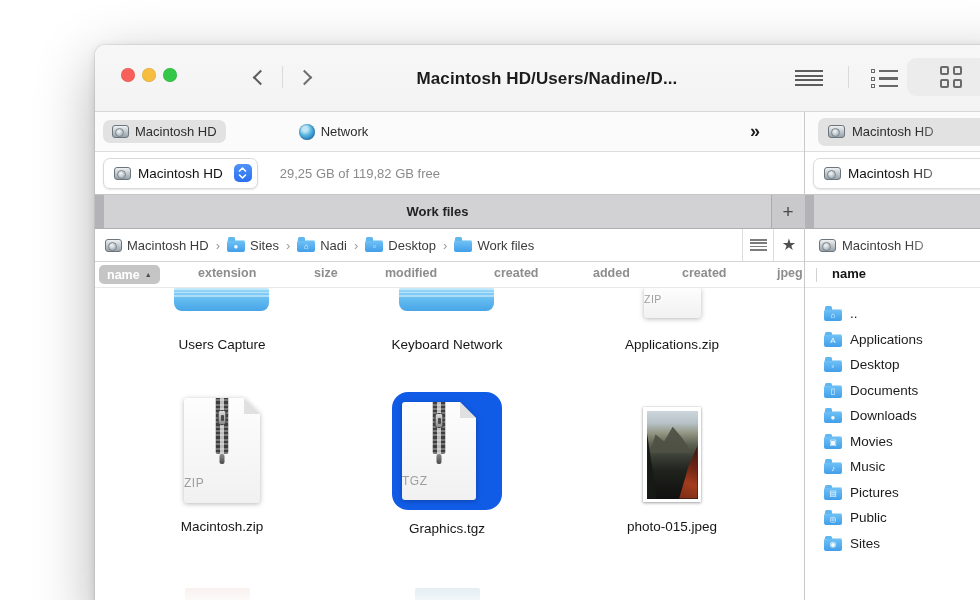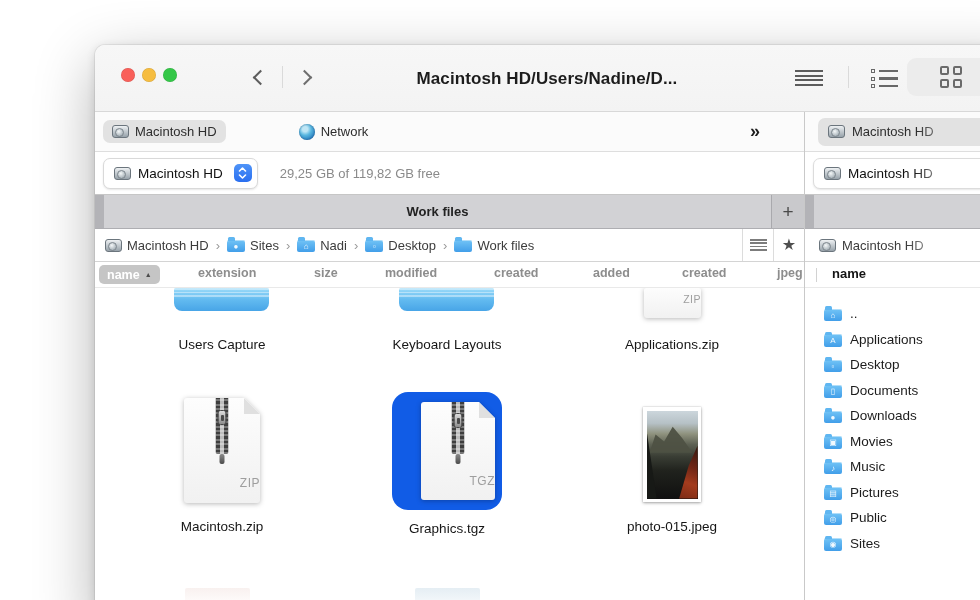--- a/index.html
+++ b/index.html
@@ -127,21 +127,21 @@
   .zip-track { position:absolute; top:0; left:50%; transform:translateX(-50%); width:13px;
     background:repeating-linear-gradient(0deg, rgba(255,255,255,.30) 0 2px, rgba(0,0,0,0) 2px 4.4px),
     linear-gradient(90deg,#3e3e3e 0 37%, #bdbdbd 37% 63%, #3e3e3e 63% 100%);
     border-radius:0 0 2px 2px; }
   .zip-pull { position:absolute; left:50%; transform:translateX(-50%); width:9px; height:15px;
     background:linear-gradient(#dcdcdc,#8d8d8d); border:1px solid #484848; border-radius:3px; z-index:2; }
   .zip-pull::after { content:""; position:absolute; left:50%; top:4px; transform:translateX(-50%);
     width:3px; height:6px; background:#4a4a4a; border-radius:1px; }
   .zip-tail { position:absolute; left:50%; transform:translateX(-50%); width:5px; height:10px;
     background:linear-gradient(#8a8a8a,#4c4c4c); border-radius:2px; }
-  .docbadge { position:absolute; left:0; right:0; text-align:right;
+  .docbadge { position:absolute; left:0; right:0; text-align:left;
     font-size:12px; color:#9e9e9e; letter-spacing:.5px; }
 
   .selbox { position:absolute; background:#115ce6; border-radius:16px; }
 
   .photo { position:absolute; width:58px; height:95px; background:#fff; padding:3.5px;
     box-shadow:0 1px 3px rgba(0,0,0,.35), 0 0 0 .5px rgba(0,0,0,.08); }
   .photo-inner { position:relative; width:100%; height:100%; overflow:hidden;
     background:linear-gradient(180deg,#ccd6dc 0%,#b6c1c6 14%,#8f927e 26%,#5d6153 38%,#393d34 52%,#20221d 68%,#101010 100%); }
   .photo-mtn { position:absolute; left:6%; right:10%; top:16%; height:32%; background:#4e5143; opacity:.95;
     clip-path:polygon(0 100%, 14% 35%, 34% 60%, 54% 8%, 76% 48%, 100% 100%); }
@@ -316,21 +316,21 @@
       </div>
 
       <div class="content">
 
         <div>
           <div class="folder-bottom" style="left:79px; top:0"></div>
           <div class="fname" style="left:52px; top:48px; width:150px">Users Capture</div>
         </div>
         <div>
           <div class="folder-bottom" style="left:304px; top:0"></div>
-          <div class="fname" style="left:277px; top:48px; width:150px">Keyboard Layouts</div>
+          <div class="fname" style="left:277px; top:48px; width:150px">Keyboard Network</div>
         </div>
         <div>
           <div class="docwrap" style="left:549px; top:0; width:57px; height:30px">
             <div class="doc" style="width:57px; height:30px; clip-path:none; border-radius:2px 2px 3px 3px">
               <div class="docbadge" style="top:5px; font-size:10.5px">ZIP</div>
             </div>
           </div>
           <div class="fname" style="left:518px; top:48px; width:118px">Applications.zip</div>
         </div>
 
@@ -342,21 +342,21 @@
               <div class="zip-pull" style="top:12px"></div>
               <div class="zip-tail" style="top:56px"></div>
               <div class="docbadge" style="bottom:13px">ZIP</div>
             </div>
           </div>
           <div class="fname" style="left:52px; top:230px; width:150px">Macintosh.zip</div>
         </div>
 
         <div>
           <div class="selbox" style="left:297px; top:104px; width:110px; height:118px">
-            <div class="docwrap" style="left:29px; top:10px; width:74px; height:98px">
+            <div class="docwrap" style="left:10px; top:10px; width:74px; height:98px">
               <div class="doc" style="width:74px; height:98px">
                 <div class="fold"></div>
                 <div class="zip-track" style="height:52px"></div>
                 <div class="zip-pull" style="top:11px"></div>
                 <div class="zip-tail" style="top:52px"></div>
                 <div class="docbadge" style="bottom:12px">TGZ</div>
               </div>
             </div>
           </div>
           <div class="fname" style="left:277px; top:232px; width:150px">Graphics.tgz</div>

